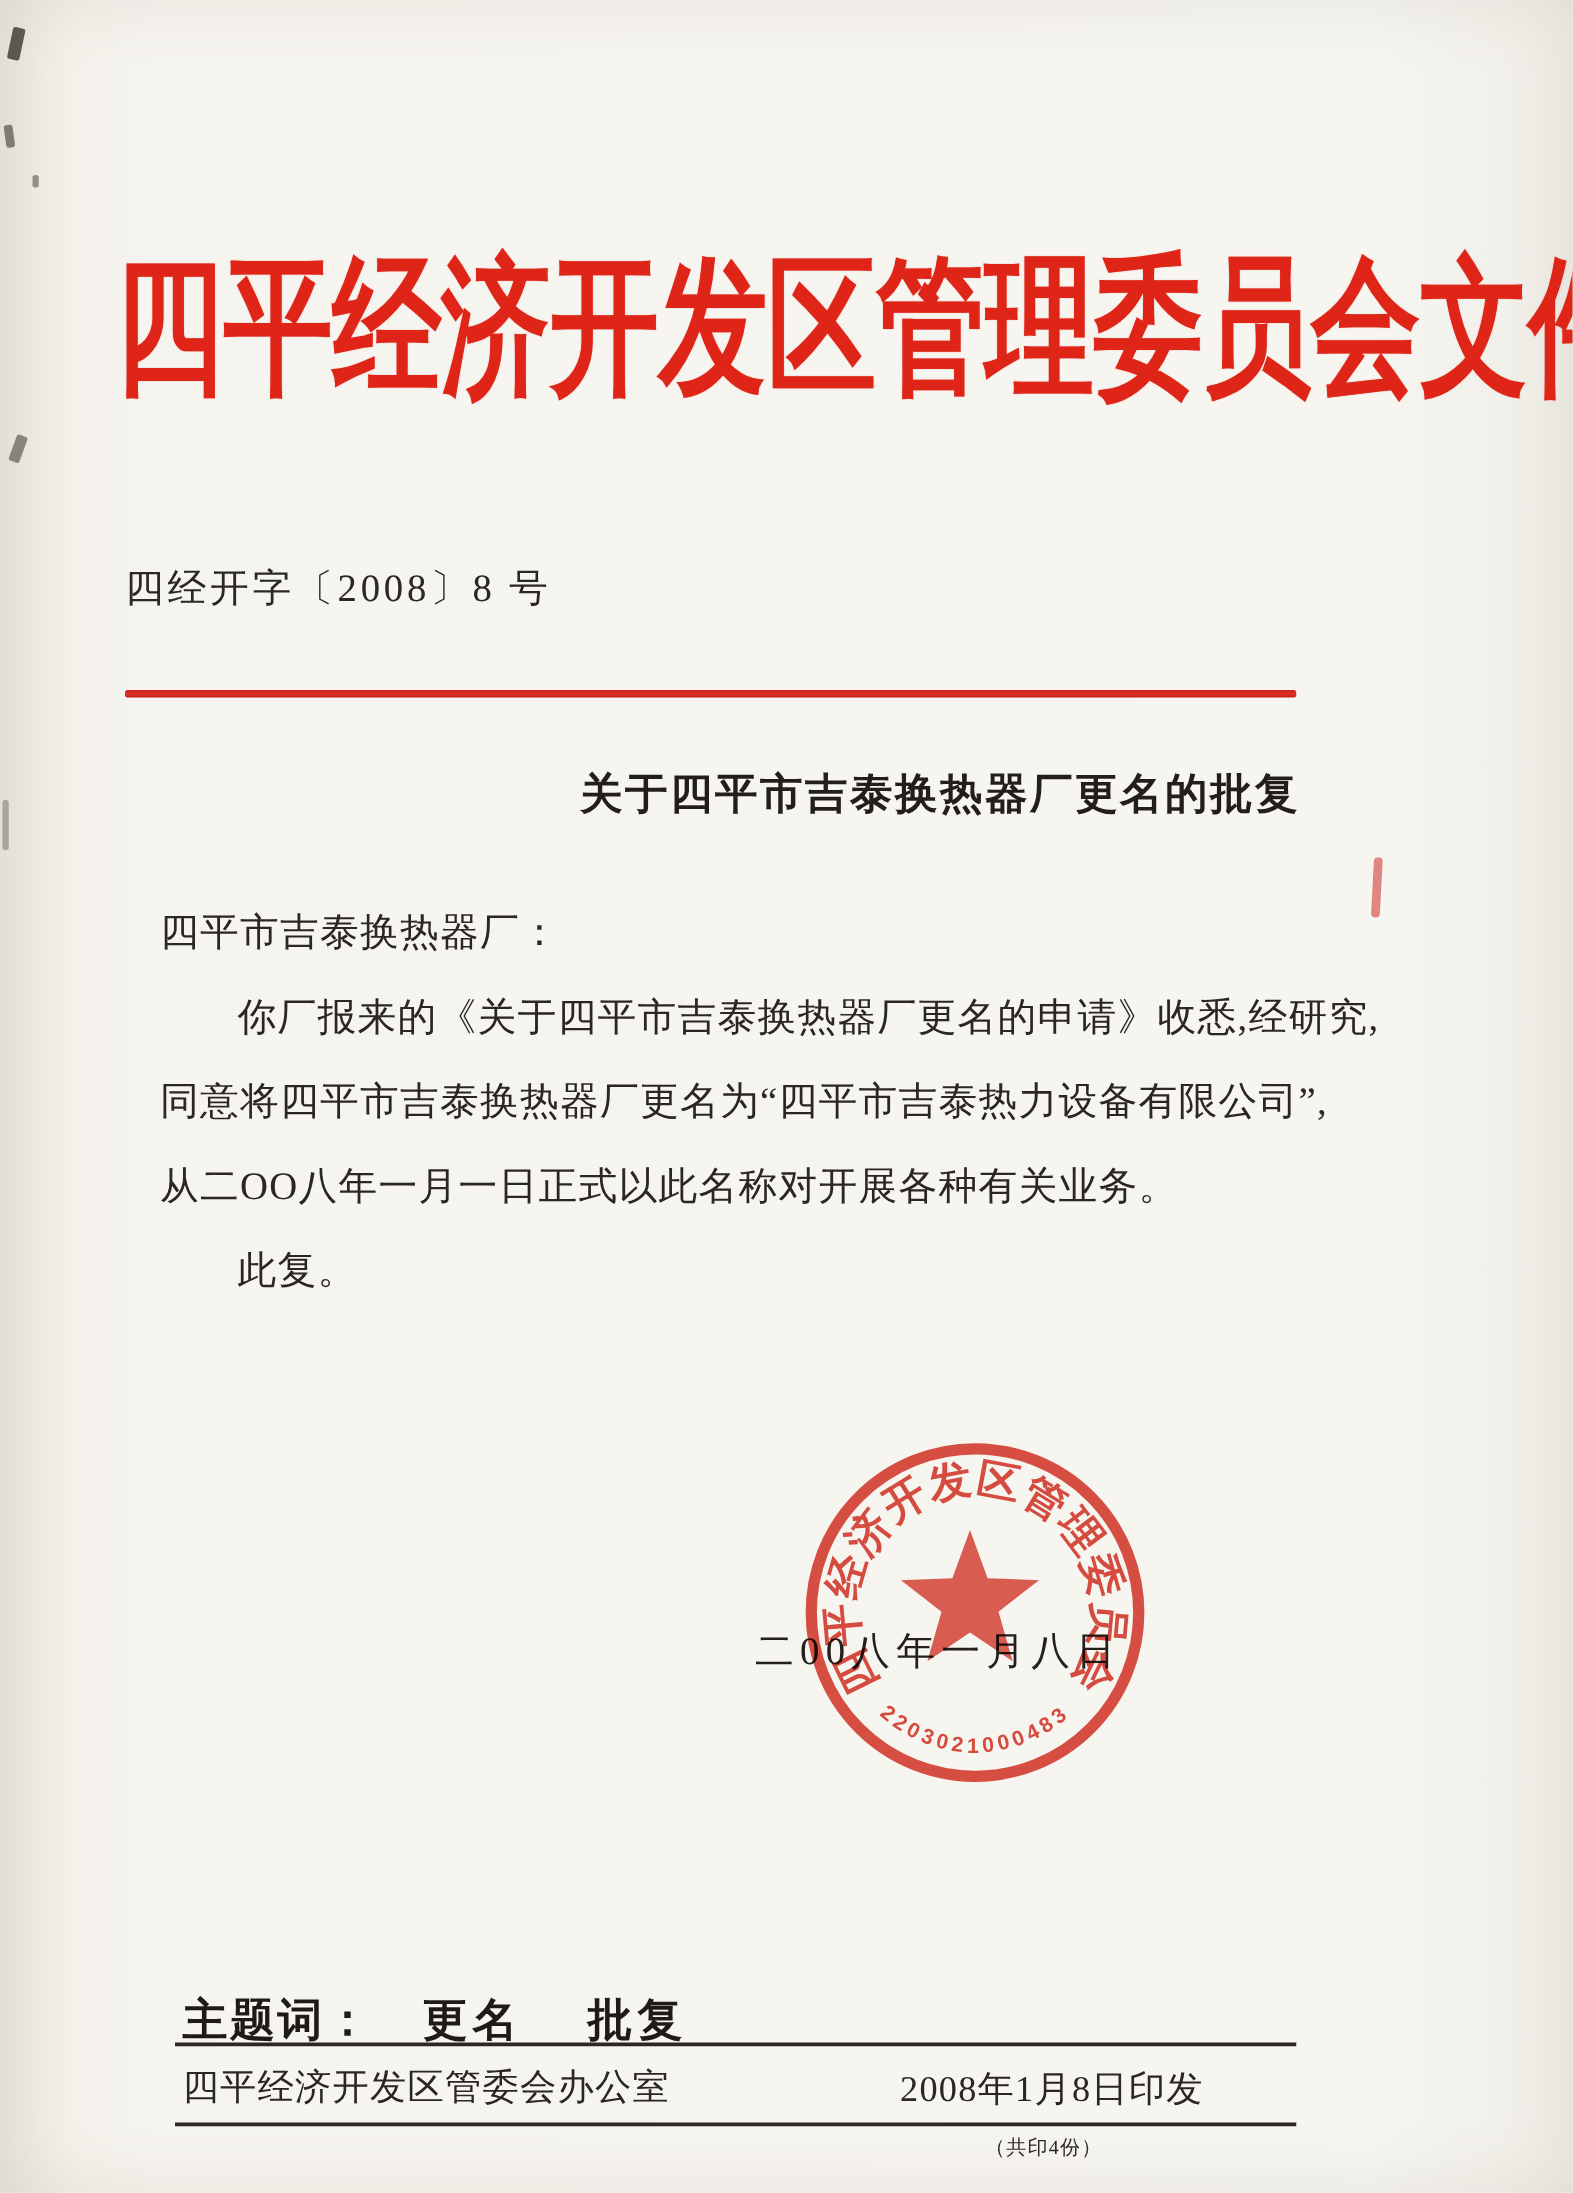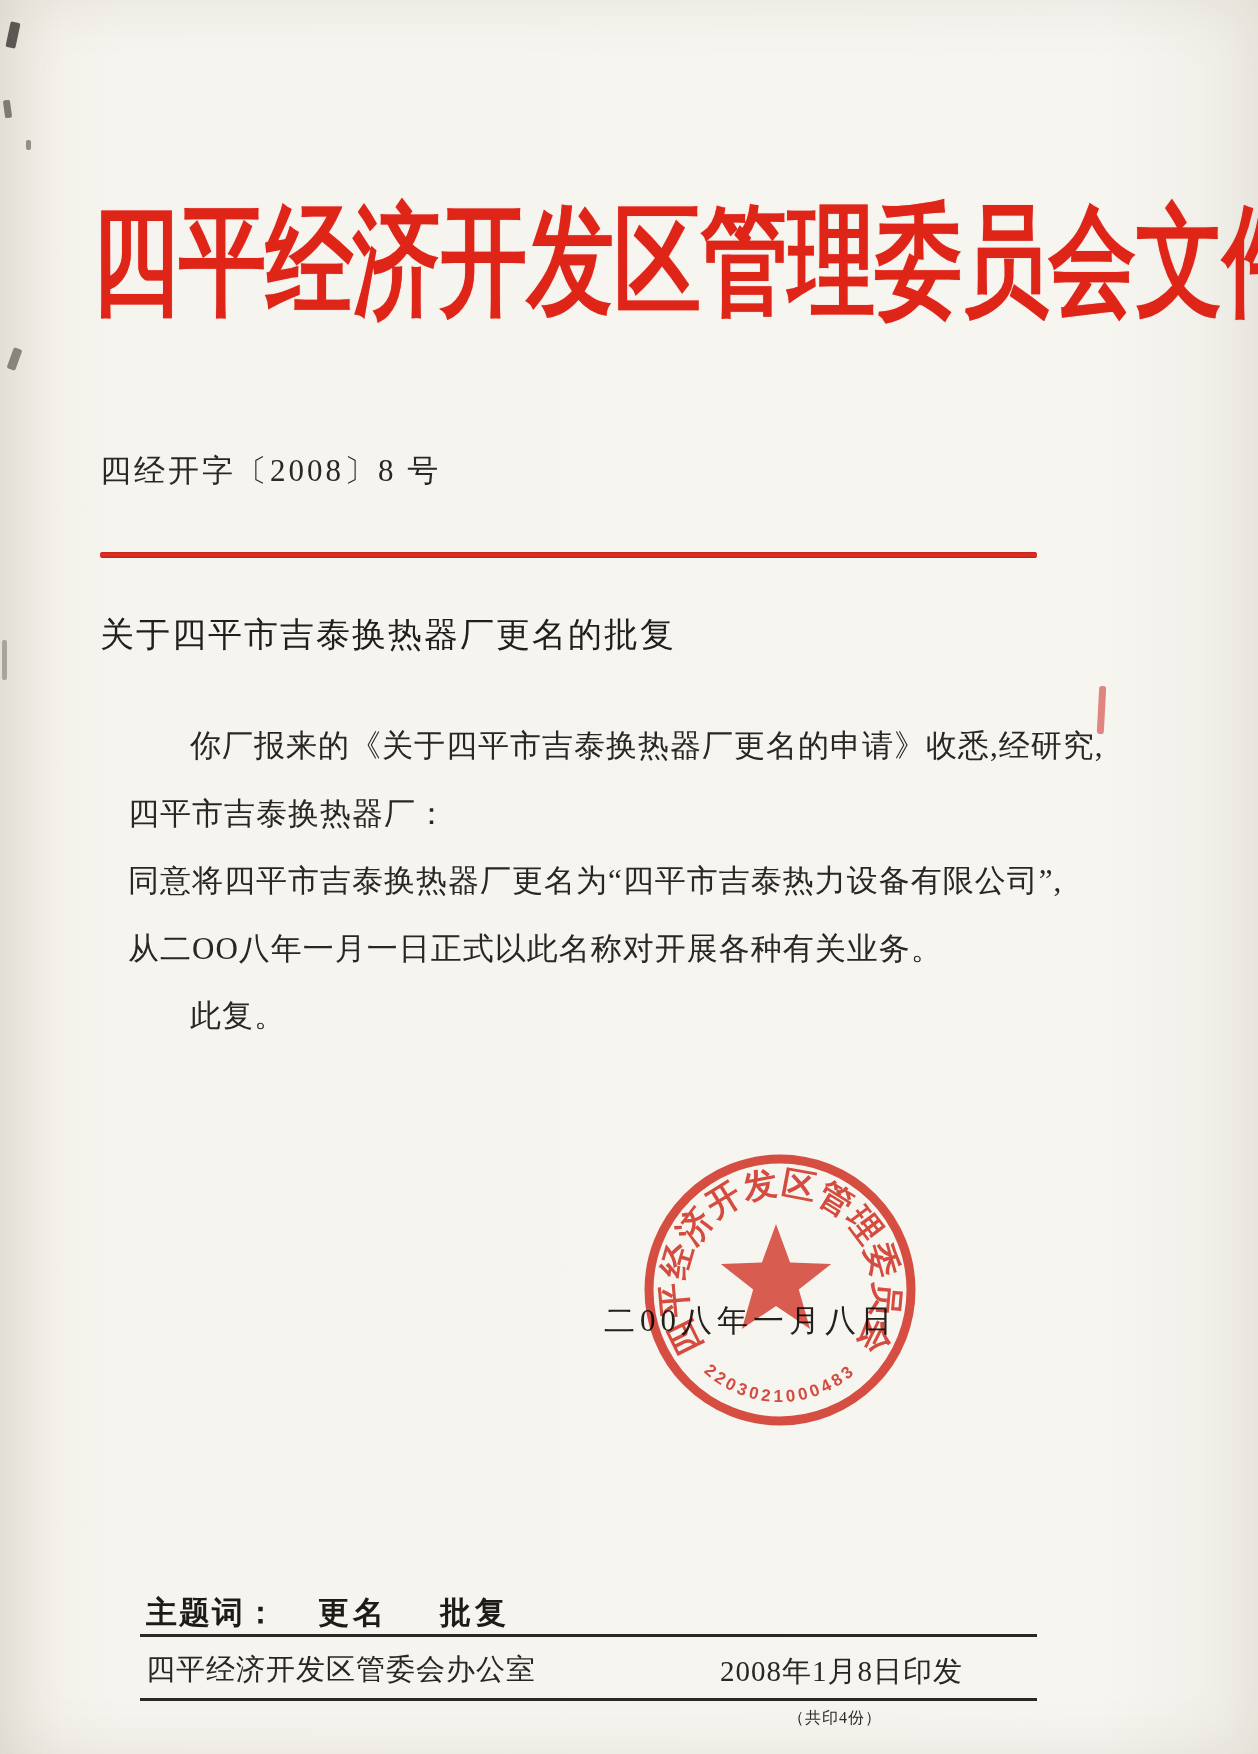--- a/index.html
+++ b/index.html
@@ -39,42 +39,42 @@
     position:absolute;left:100px;top:450px;width:940px;
     text-align:left;font-size:31px;color:#2b2824;letter-spacing:3px;
   }
   .red-rule{
     position:absolute;left:100px;top:552px;width:937px;height:6px;
     background:linear-gradient(180deg,#c9241b,#de3126 55%,#c22117);
     border-radius:2px;
   }
   .subject-title{
     position:absolute;left:100px;top:612px;width:940px;
-    text-align:left;font-size:34px;font-weight:normal;color:#211e1b;
+    text-align:right;font-size:34px;font-weight:bold;color:#211e1b;
     font-family:"Liberation Sans","DejaVu Sans",sans-serif;
     letter-spacing:2px;
   }
   .body-block{
     position:absolute;left:128px;top:712px;width:912px;
     font-size:31px;line-height:67.5px;color:#2a2622;letter-spacing:1px;
   }
   .body-line{white-space:nowrap;}
   .body-line.indent{text-indent:62px;}
   .sig-date{
     position:absolute;left:604px;top:1300px;
     font-size:31px;color:#24211d;letter-spacing:5px;white-space:nowrap;
   }
   .seal{
     position:absolute;left:638px;top:1148px;width:284px;height:284px;
     mix-blend-mode:multiply;opacity:.96;
   }
   .subject-terms{
     position:absolute;left:146px;top:1592px;width:890px;
     display:flex;align-items:baseline;
-    font-size:31px;font-weight:bold;color:#1d1a17;
+    font-size:36px;font-weight:bold;color:#1d1a17;
     font-family:"Liberation Sans","DejaVu Sans",sans-serif;
   }
   .subject-terms .label{letter-spacing:2px;}
   .subject-terms .term1{margin-left:40px;letter-spacing:4px;}
   .subject-terms .term2{margin-left:52px;letter-spacing:4px;}
   .black-rule{position:absolute;left:140px;width:897px;background:#2a2724;}
   .rule-a{top:1634px;height:3px;}
   .rule-b{top:1698px;height:3px;}
   .footer-row{
     position:absolute;left:146px;top:1650px;width:891px;
@@ -101,22 +101,22 @@
 
   <div class="header-title">四平经济开发区管理委员会文件</div>
 
   <div class="doc-number">四经开字〔2008〕8 号</div>
 
   <div class="red-rule"></div>
 
   <div class="subject-title">关于四平市吉泰换热器厂更名的批复</div>
 
   <div class="body-block">
+    <div class="body-line">四平市吉泰换热器厂：</div>
     <div class="body-line indent">你厂报来的《关于四平市吉泰换热器厂更名的申请》收悉,经研究,</div>
-    <div class="body-line">四平市吉泰换热器厂：</div>
     <div class="body-line">同意将四平市吉泰换热器厂更名为“四平市吉泰热力设备有限公司”,</div>
     <div class="body-line">从二OO八年一月一日正式以此名称对开展各种有关业务。</div>
     <div class="body-line indent">此复。</div>
   </div>
 
   <div class="sig-date">二00八年一月八日</div>
 
   <svg class="seal" viewBox="-142 -142 284 284" xmlns="http://www.w3.org/2000/svg">
     <defs>
       <path id="sealTopArc" d="M -77.8 54.5 A 95 95 0 1 1 77.8 54.5" fill="none"></path>

